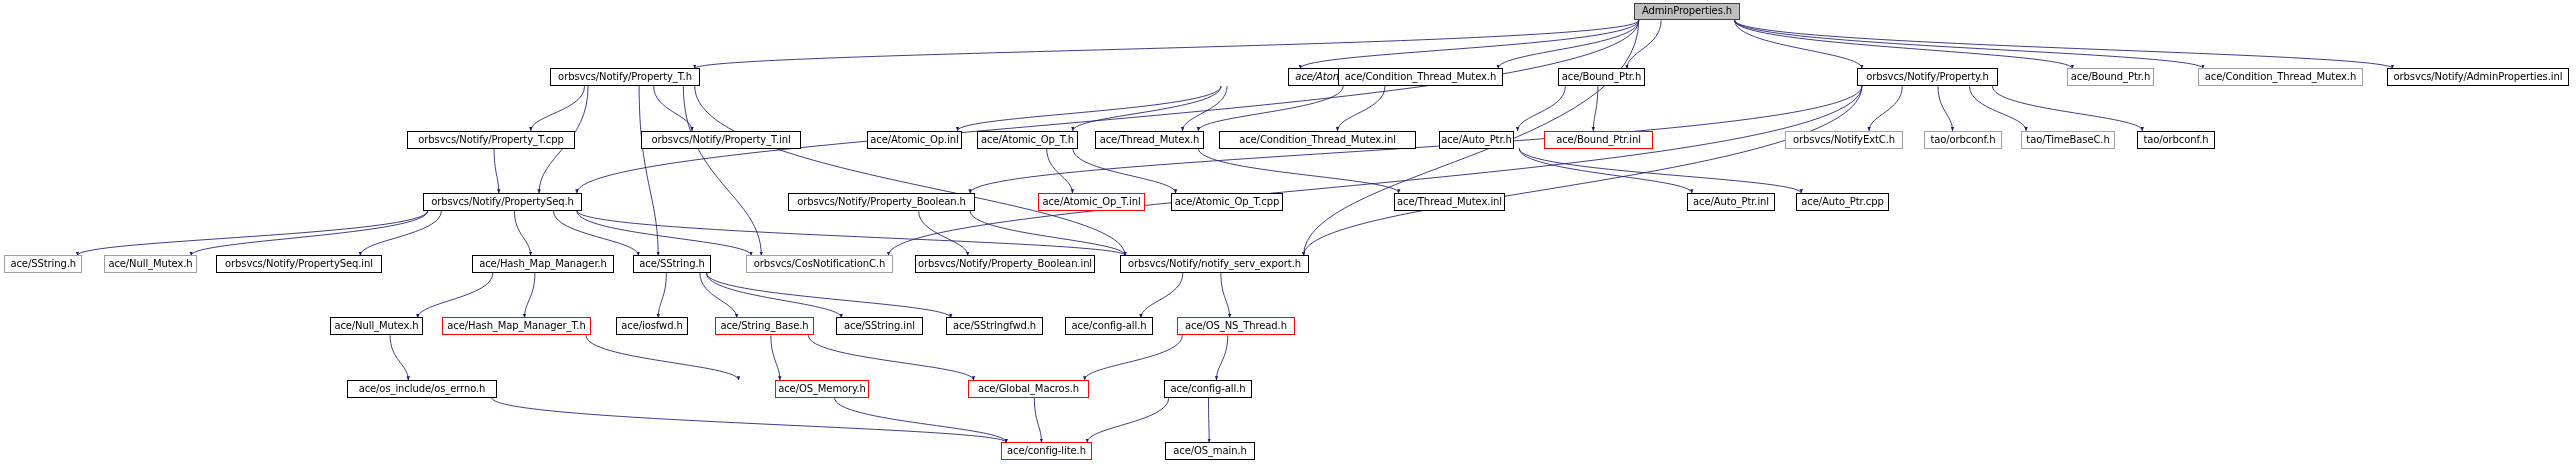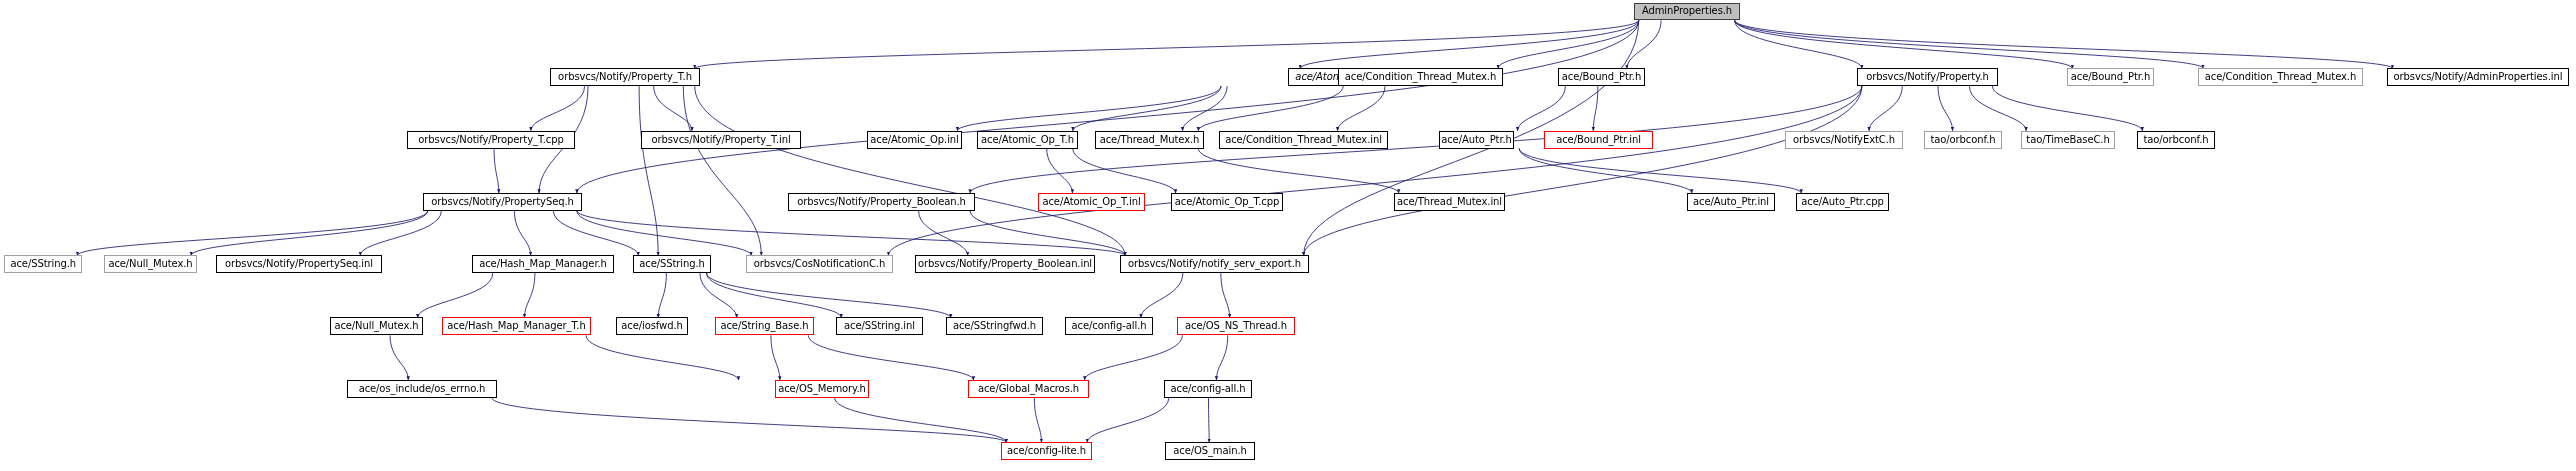--- a/index.html
+++ b/index.html
@@ -114,21 +114,21 @@
     <div class="node" style="left: 1558px; top: 68px; width: 87px;">ace/Bound_Ptr.h</div>
     <div class="node" style="left: 1857px; top: 68px; width: 141px;">orbsvcs/Notify/Property.h</div>
     <div class="node gray" style="left: 2067px; top: 68px; width: 87px;">ace/Bound_Ptr.h</div>
     <div class="node gray" style="left: 2198px; top: 68px; width: 165px;">ace/Condition_Thread_Mutex.h</div>
     <div class="node" style="left: 2387px; top: 68px; width: 182px;">orbsvcs/Notify/AdminProperties.inl</div>
     <div class="node" style="left: 407px; top: 131px; width: 168px;">orbsvcs/Notify/Property_T.cpp</div>
     <div class="node" style="left: 641px; top: 131px; width: 160px;">orbsvcs/Notify/Property_T.inl</div>
     <div class="node" style="left: 867px; top: 131px; width: 95px;">ace/Atomic_Op.inl</div>
     <div class="node" style="left: 977px; top: 131px; width: 101px;">ace/Atomic_Op_T.h</div>
     <div class="node" style="left: 1095px; top: 131px; width: 109px;">ace/Thread_Mutex.h</div>
-    <div class="node" style="left: 1219px; top: 131px; width: 169px;">ace/Condition_Thread_Mutex.inl</div>
+    <div class="node" style="left: 1219px; top: 131px; width: 197px;">ace/Condition_Thread_Mutex.inl</div>
     <div class="node" style="left: 1439px; top: 131px; width: 75px;">ace/Auto_Ptr.h</div>
     <div class="node red" style="left: 1544px; top: 131px; width: 109px;">ace/Bound_Ptr.inl</div>
     <div class="node gray" style="left: 1785px; top: 131px; width: 118px;">orbsvcs/NotifyExtC.h</div>
     <div class="node gray" style="left: 1924px; top: 131px; width: 78px;">tao/orbconf.h</div>
     <div class="node gray" style="left: 2021px; top: 131px; width: 94px;">tao/TimeBaseC.h</div>
     <div class="node" style="left: 2137px; top: 131px; width: 78px;">tao/orbconf.h</div>
     <div class="node" style="left: 423px; top: 193px; width: 159px;">orbsvcs/Notify/PropertySeq.h</div>
     <div class="node" style="left: 788px; top: 193px; width: 187px;">orbsvcs/Notify/Property_Boolean.h</div>
     <div class="node red" style="left: 1038px; top: 193px; width: 107px;">ace/Atomic_Op_T.inl</div>
     <div class="node" style="left: 1171px; top: 193px; width: 112px;">ace/Atomic_Op_T.cpp</div>

